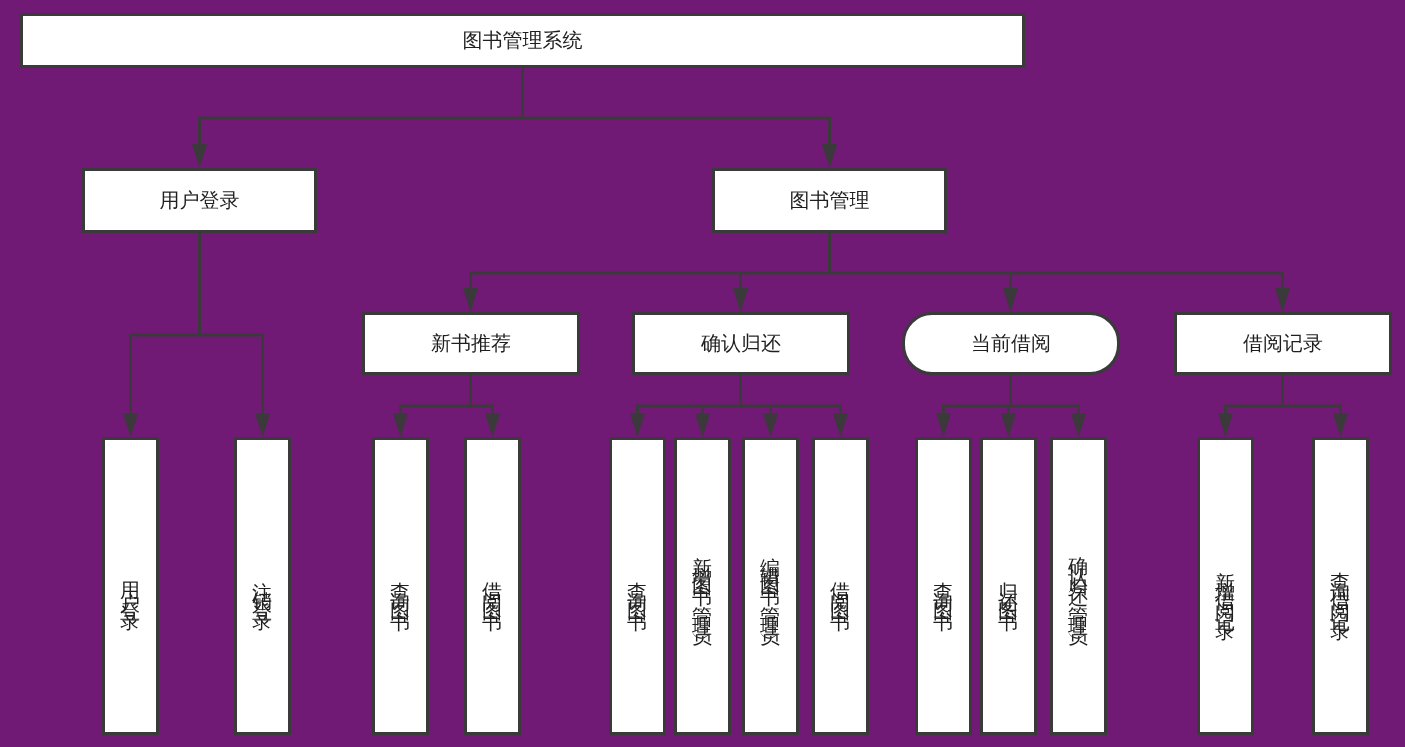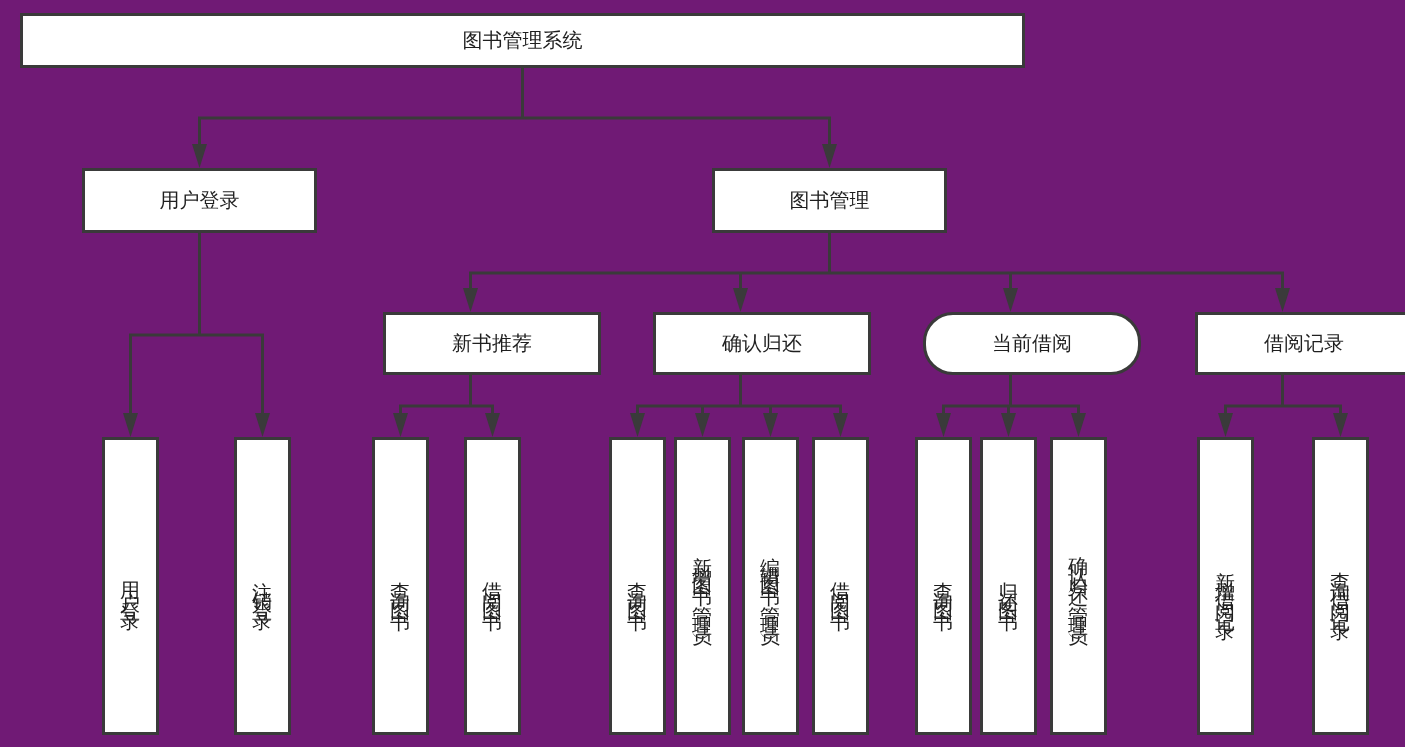--- a/index.html
+++ b/index.html
@@ -18,21 +18,21 @@
     background:var(--box-bg);
     border:3px solid var(--line);
     box-sizing:border-box;
     display:flex;
     align-items:center;
     justify-content:center;
     text-align:center;
   }
   .root{left:20px;top:13px;width:1005px;height:55px;font-size:20px;}
   .l2{top:168px;width:235px;height:65px;font-size:20px;}
-  .l3{top:312px;width:218px;height:63px;font-size:20px;margin-left:21px;}
+  .l3{top:312px;width:218px;height:63px;font-size:20px;}
   .leaf{top:437px;width:57px;height:298px;font-size:20px;}
   .vtext{
     writing-mode:vertical-rl;
     text-orientation:mixed;
     letter-spacing:10px;
     line-height:1;
     white-space:nowrap;
   }
   .watermark{
     position:absolute;

